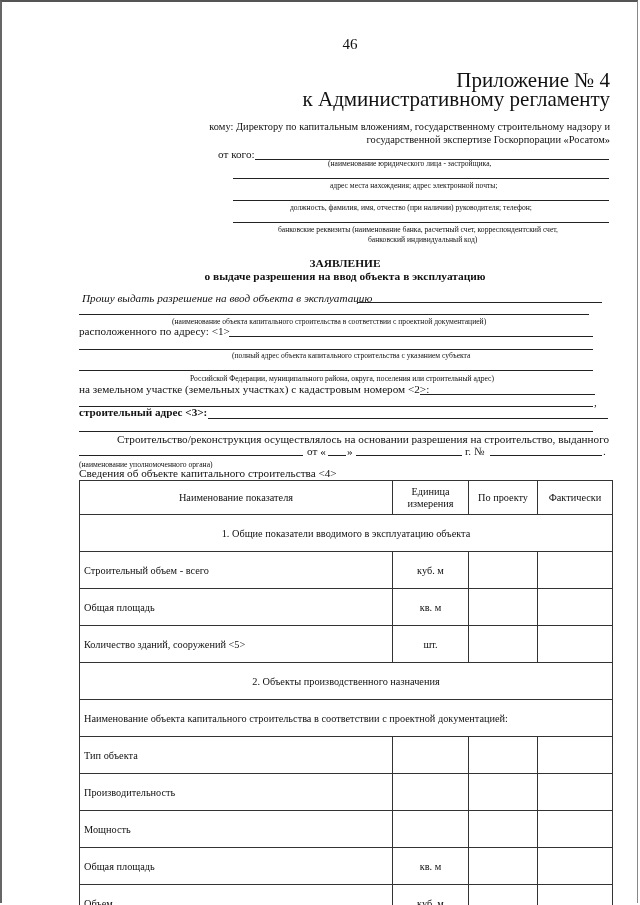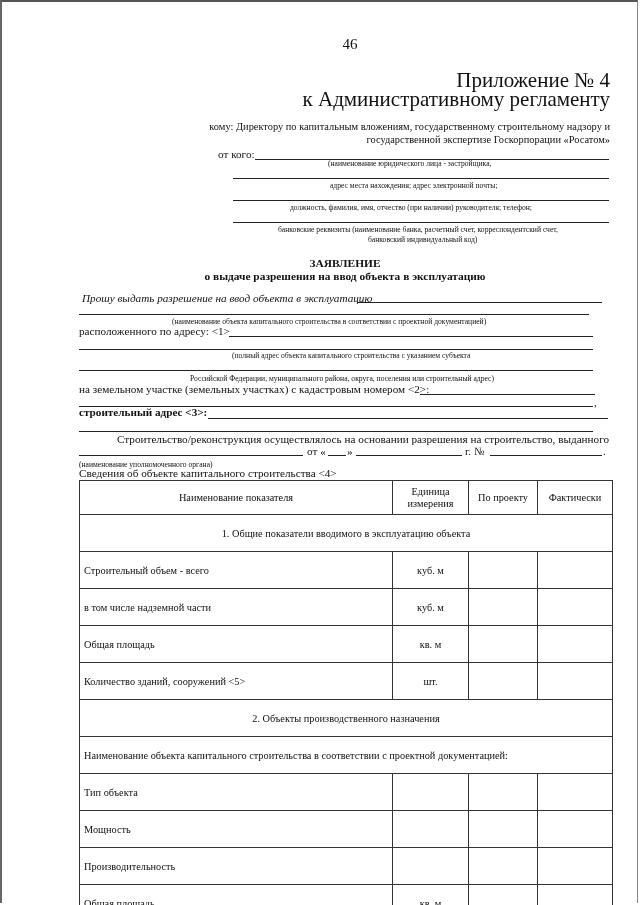--- a/index.html
+++ b/index.html
@@ -96,26 +96,20 @@
   <tr class="section">
     <td colspan="4">1. Общие показатели вводимого в эксплуатацию объекта</td>
   </tr>
   <tr>
     <td>Строительный объем - всего</td>
     <td class="unit">куб. м</td>
     <td></td>
     <td></td>
   </tr>
   <tr>
-    <td>в том числе надземной части</td>
-    <td class="unit">куб. м</td>
-    <td></td>
-    <td></td>
-  </tr>
-  <tr>
     <td>Общая площадь</td>
     <td class="unit">кв. м</td>
     <td></td>
     <td></td>
   </tr>
   <tr>
     <td>Количество зданий, сооружений &lt;5&gt;</td>
     <td class="unit">шт.</td>
     <td></td>
     <td></td>
@@ -126,27 +120,27 @@
   <tr>
     <td colspan="4">Наименование объекта капитального строительства в соответствии с проектной документацией:</td>
   </tr>
   <tr>
     <td>Тип объекта</td>
     <td class="unit"></td>
     <td></td>
     <td></td>
   </tr>
   <tr>
-    <td>Мощность</td>
+    <td>Производительность</td>
     <td class="unit"></td>
     <td></td>
     <td></td>
   </tr>
   <tr>
-    <td>Производительность</td>
+    <td>Мощность</td>
     <td class="unit"></td>
     <td></td>
     <td></td>
   </tr>
   <tr>
     <td>Общая площадь</td>
     <td class="unit">кв. м</td>
     <td></td>
     <td></td>
   </tr>

